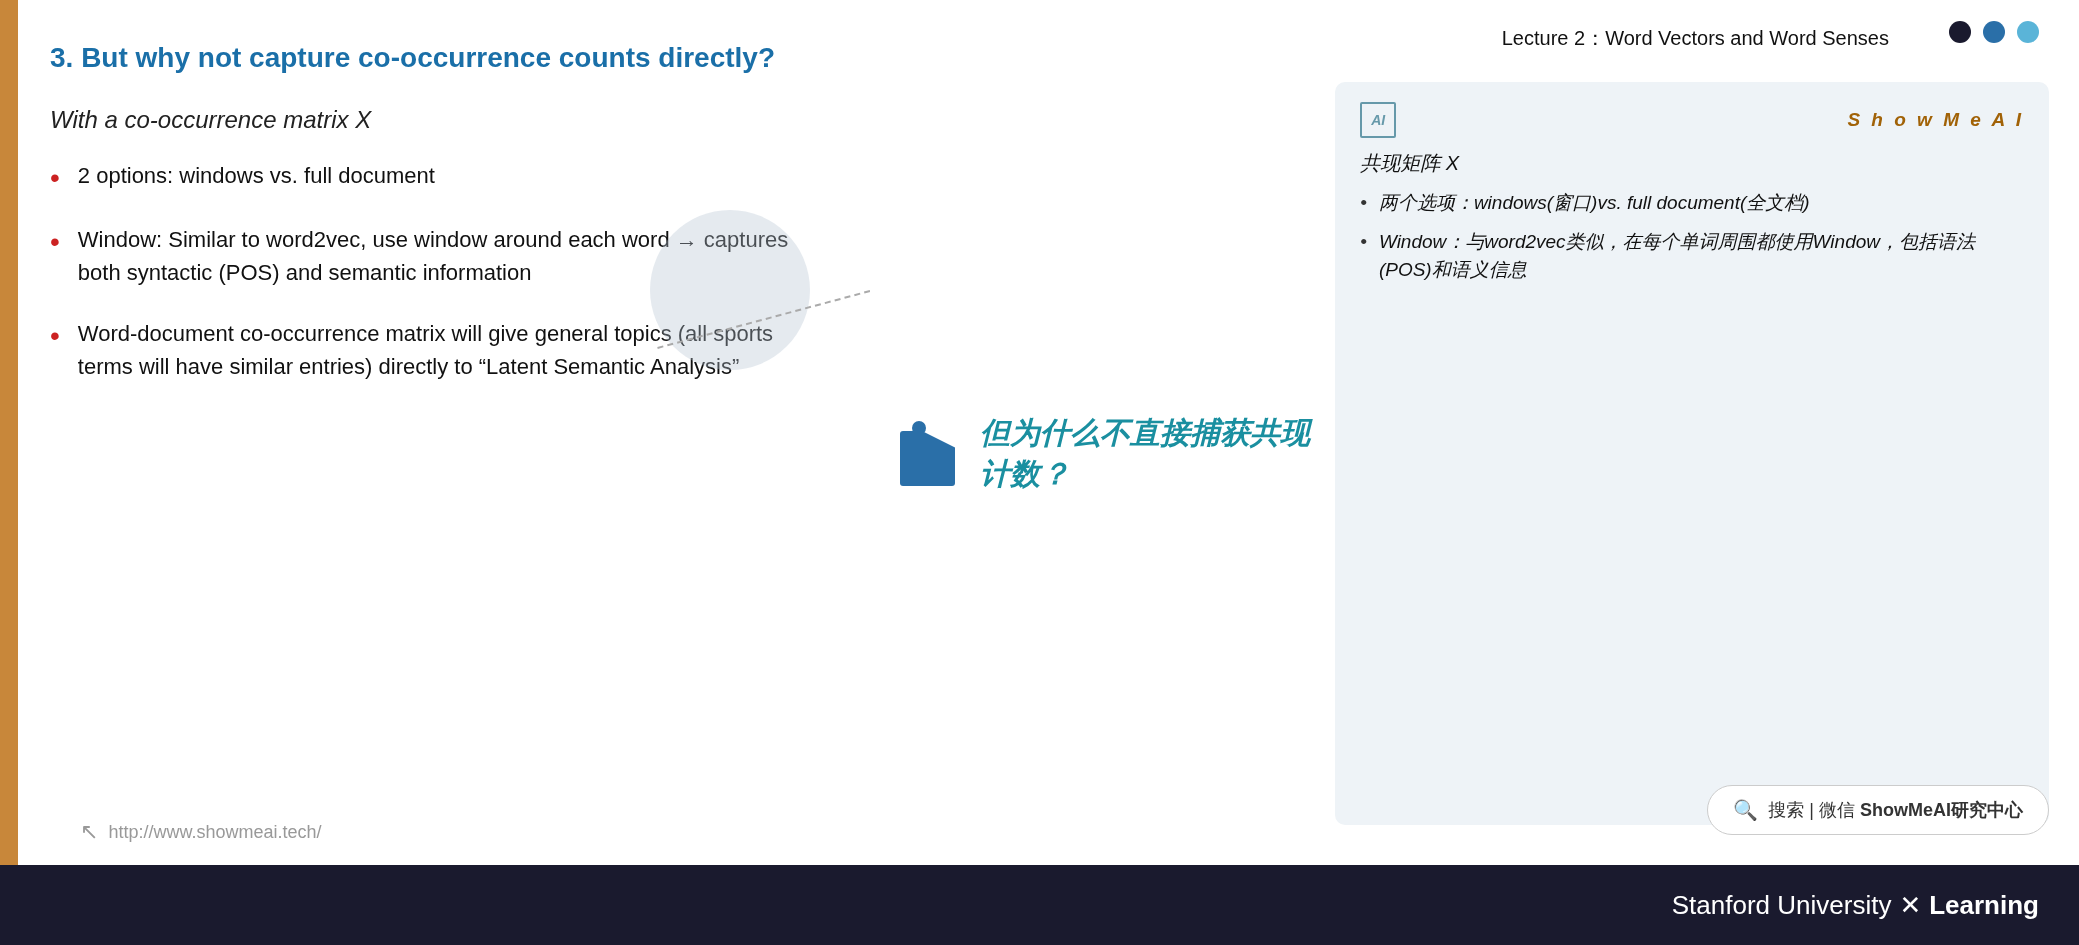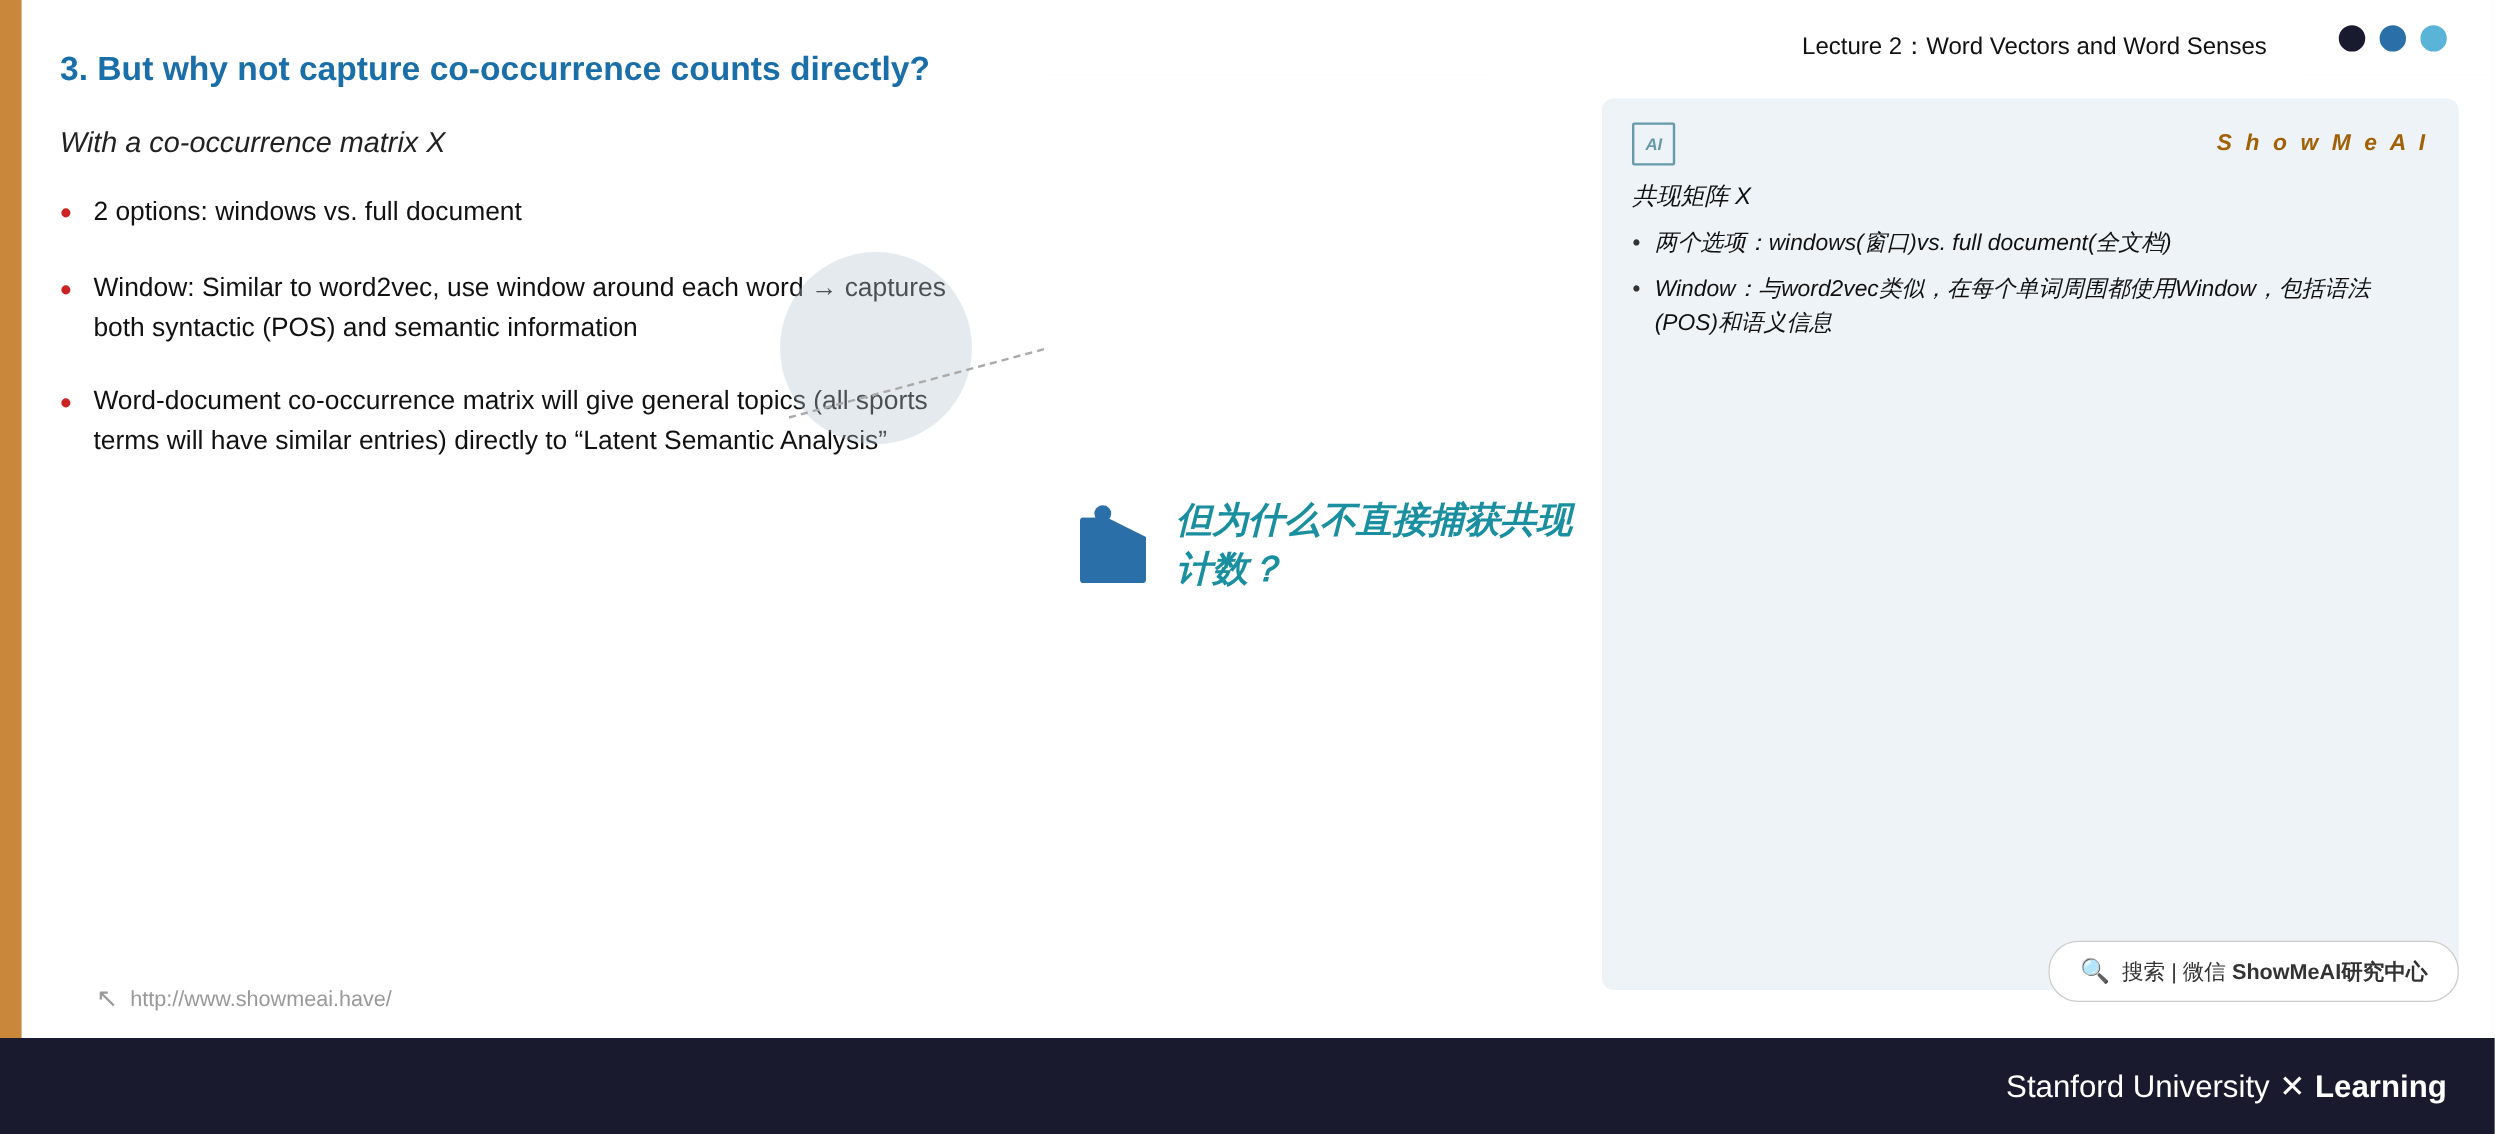--- a/index.html
+++ b/index.html
@@ -395,21 +395,21 @@
           <span>Word-document co-occurrence matrix will give general topics (all sports terms will have similar entries) directly to “Latent Semantic Analysis”</span>
         </li>
       </ul>
 
       <div class="deco-circle"></div>
 
       <div class="dashed-line"></div>
 
       <div class="slide-footer">
         <span class="footer-icon">↖</span>
-        <span>http://www.showmeai.have/</span>
+        <span>http://www.showmeai.tech/</span>
       </div>
 
     </div>
   </div>
 
   <div class="right-panel">
 
     <div class="top-dots-area">
       <div style="flex:1;"></div>
       <div style="text-align:right; flex: 2;">

